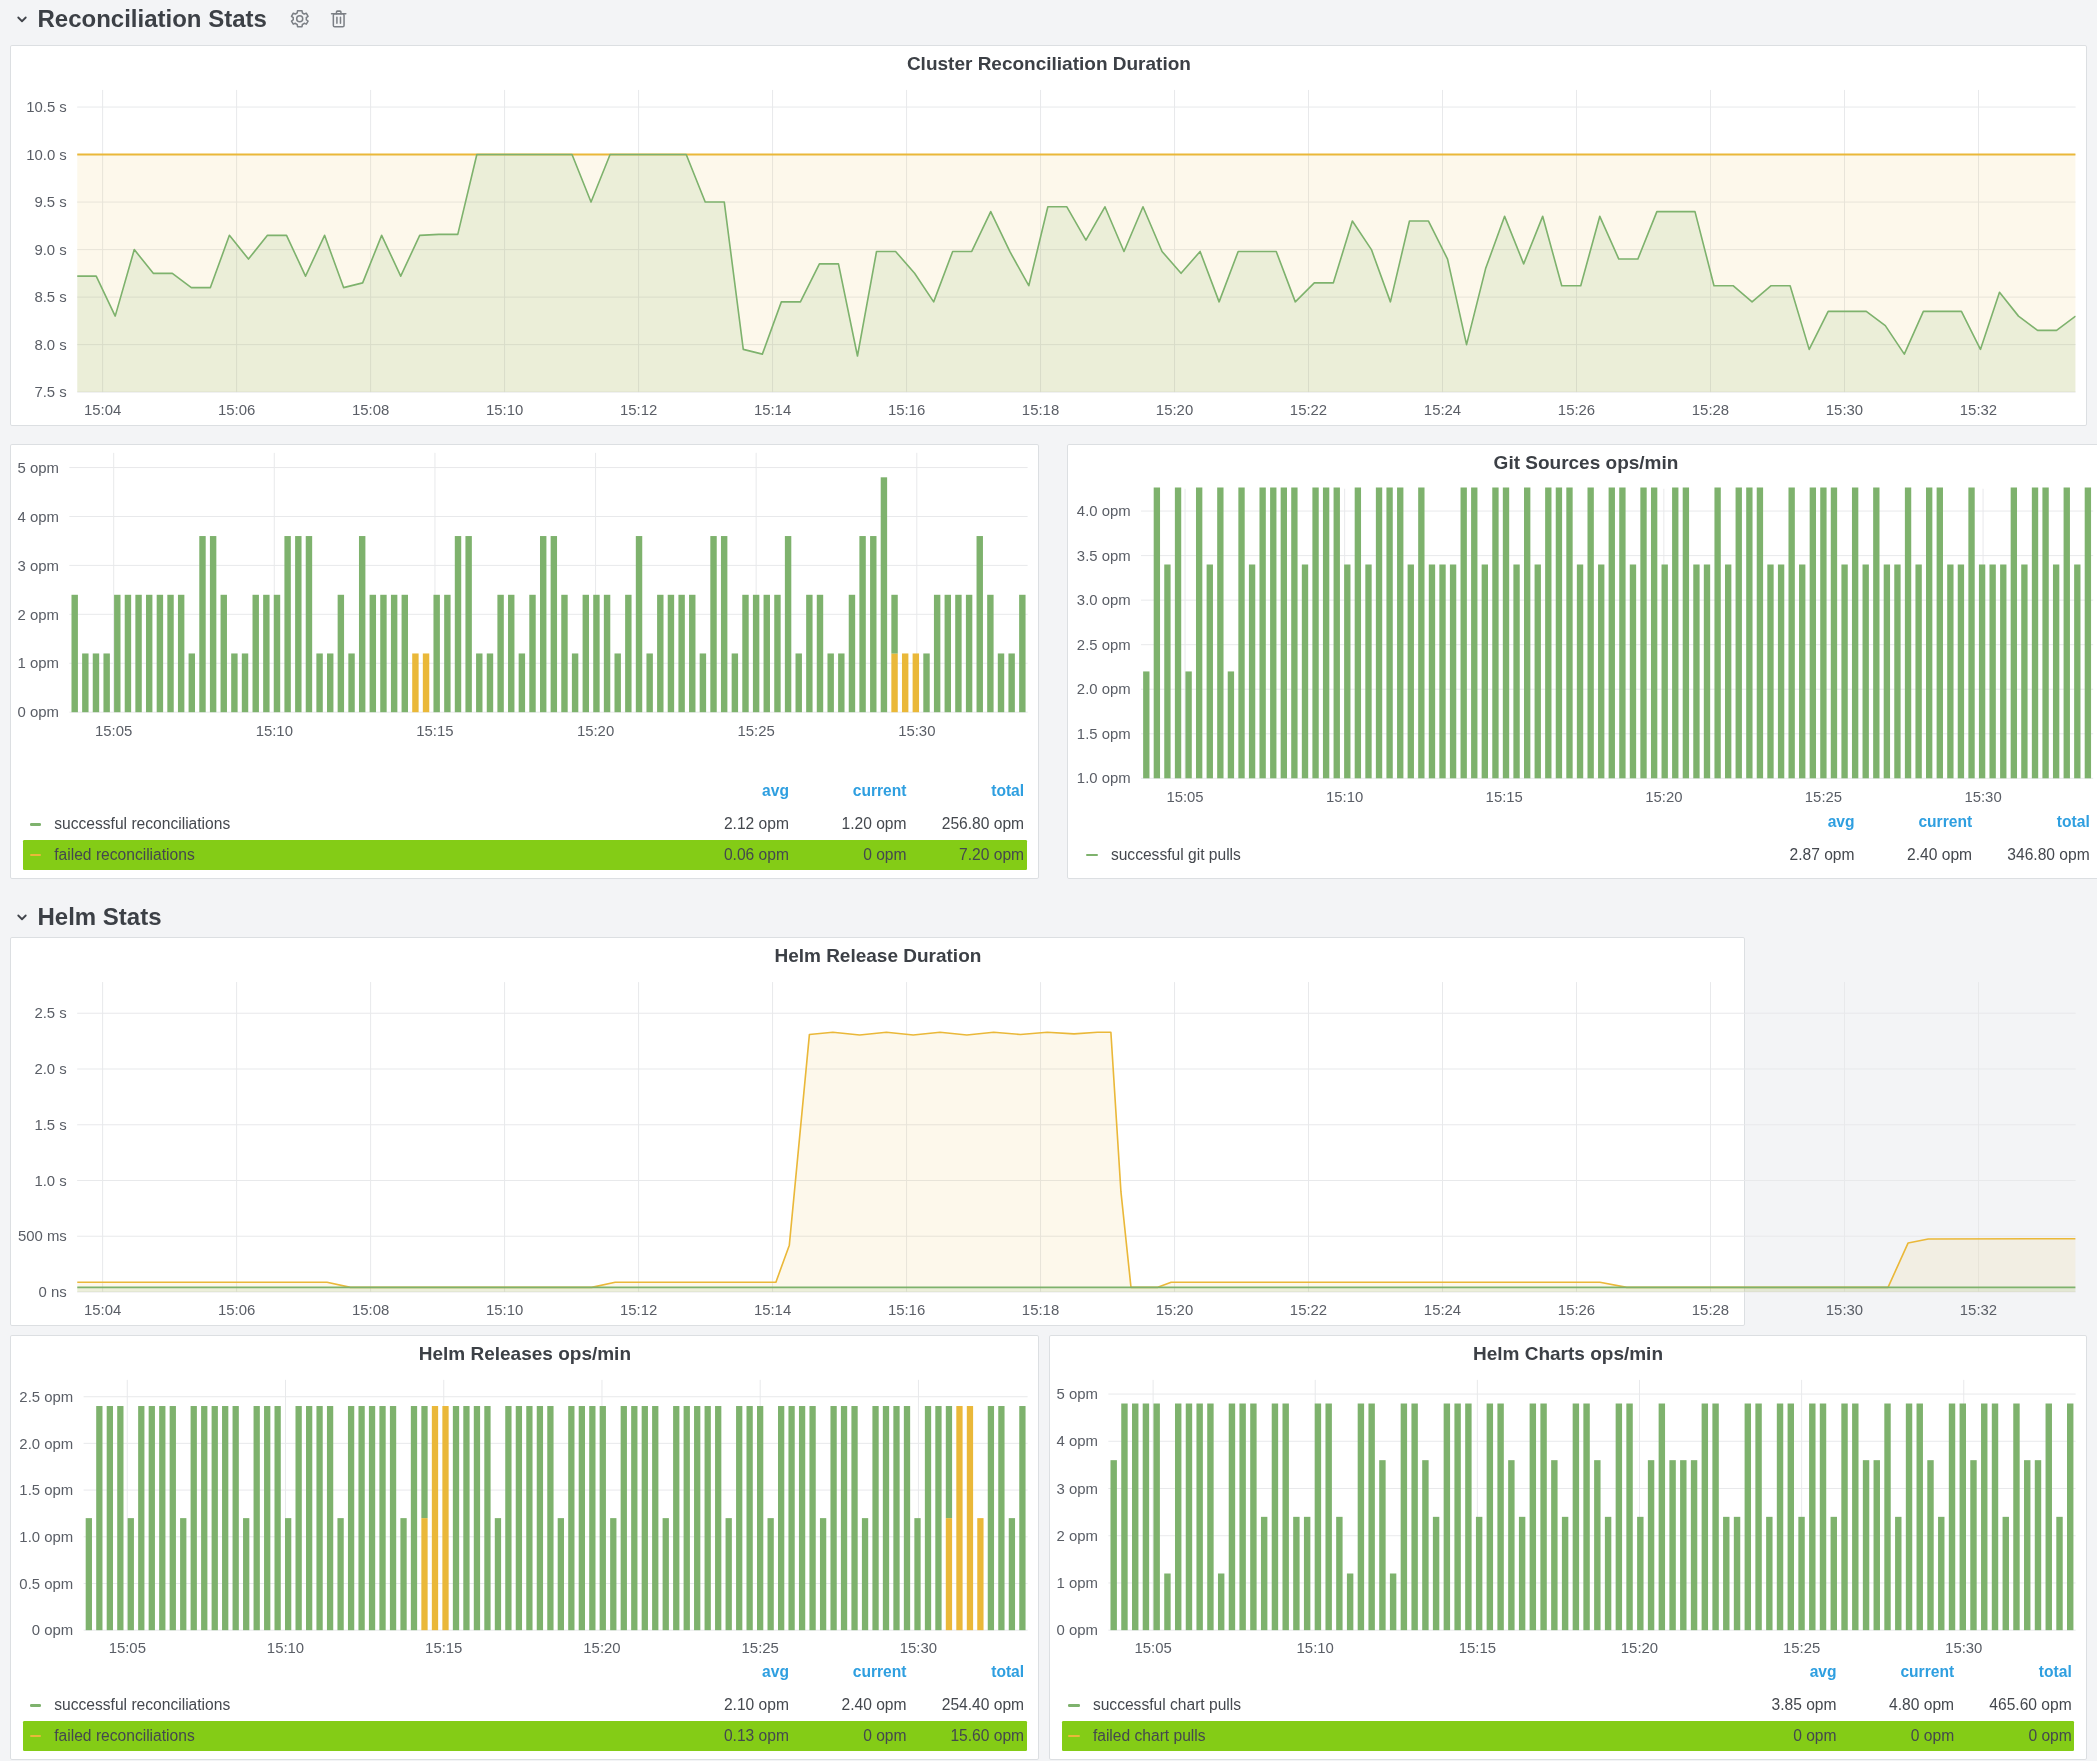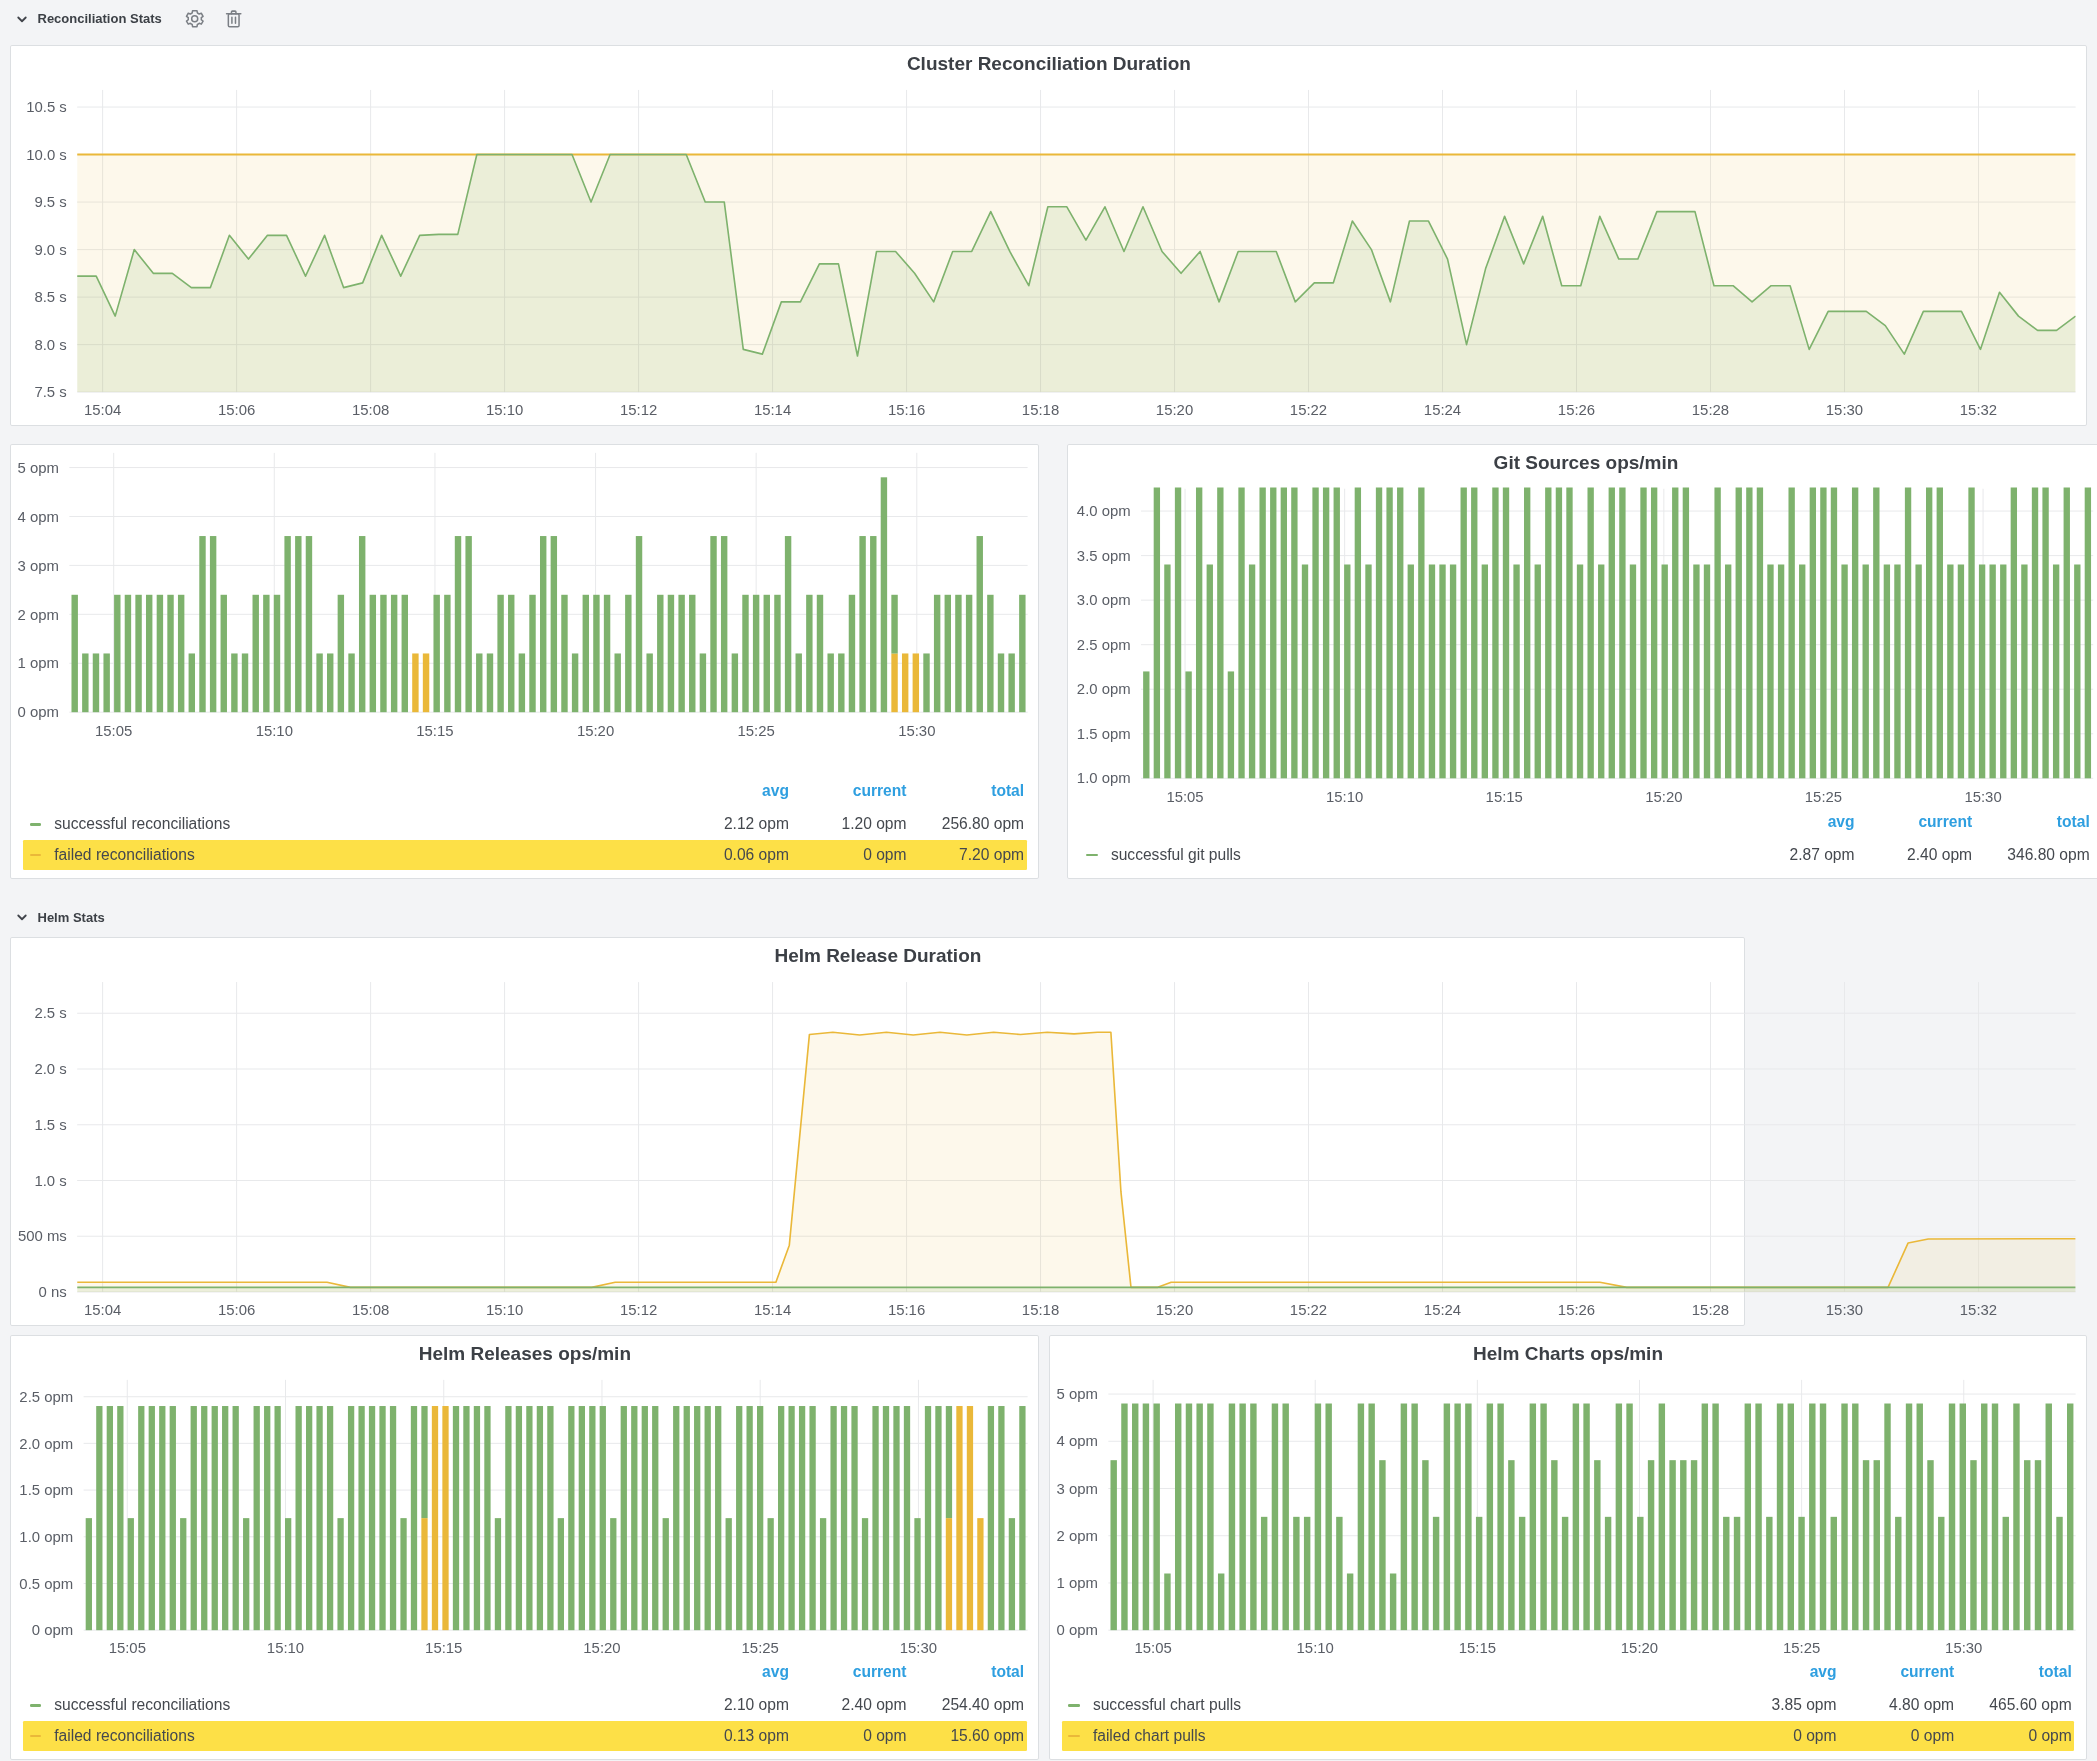--- a/index.html
+++ b/index.html
@@ -7,21 +7,21 @@
     width:2097px;height:1761px;position:relative;
     background:#f3f4f6;
     font-family:"Liberation Sans",sans-serif;
     color:#41444b;
     overflow:hidden;
   }
   .section-head{position:absolute;display:flex;align-items:center;height:30px}
   #sec1{left:13px;top:3.9px}
   #sec2{left:13px;top:902px}
   .chev{width:18px;height:18px;color:#41444b;flex:0 0 auto;cursor:pointer}
-  .sec-title{font-size:13px;font-weight:700;color:#3c4046;margin-left:6.5px;cursor:pointer}
+  .sec-title{font-size:24px;font-weight:700;color:#3c4046;margin-left:6.5px;cursor:pointer}
   .sec-icons{display:flex;gap:18px;margin-left:22px;align-items:center}
   .icon-btn{width:21.4px;height:21.4px;color:#7b7f85;cursor:pointer}
   .icon-btn svg{width:100%;height:100%}
 
   .panel{
     position:absolute;background:#ffffff;border:0.6px solid #dcdfe2;border-radius:1.9px;
     display:flex;flex-direction:column;box-sizing:border-box;
   }
   #p1{left:10.4px;top:45px;width:2077px;height:381px}
   #p2{left:10.4px;top:444px;width:1029px;height:435px}
@@ -33,21 +33,21 @@
   .panel-title{
     height:36px;flex:0 0 auto;display:flex;align-items:center;justify-content:center;
     font-size:19px;font-weight:700;color:#3c4046;cursor:pointer;
   }
   .chart{flex:1 1 auto;position:relative;min-height:0}
   .chart svg{position:absolute;left:0;top:0}
 
   .legend{flex:0 0 auto;padding:0 11.7px 7.8px 11.7px}
   .lg-head{display:flex;align-items:flex-start;height:27px;font-size:15.6px;font-weight:700;color:#2f9fe0}
   .lg-row{display:flex;align-items:center;height:30.5px;font-size:15.6px;color:#44484e;border-radius:1.3px}
-  .lg-row.striped{background:#fde047}
+  .lg-row.striped{background:#84cc16}
   .lg-name{flex:1;display:flex;align-items:center;gap:13px;padding-left:6.5px;cursor:pointer}
   .lg-col{width:115px;text-align:right;padding-right:2.6px;cursor:pointer}
   .lg-row .lg-col{cursor:default}
   .dash{width:11.7px;height:2.6px;border-radius:1.3px;flex:0 0 auto}
   .dash.green{background:#7eb26d}
   .dash.orange{background:#eab839}
 </style>
 </head>
 <body>
 

